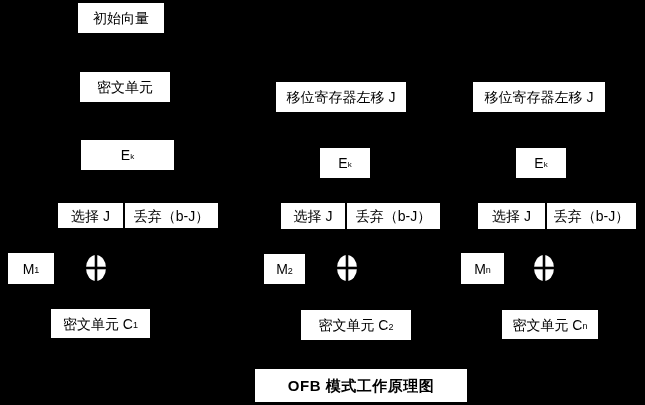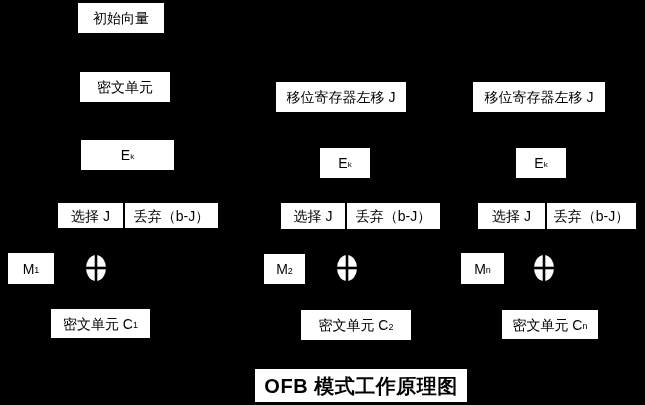--- a/index.html
+++ b/index.html
@@ -8,21 +8,21 @@
     font-family:"Liberation Sans","DejaVu Sans",sans-serif;
     overflow:hidden;color:#000;margin-left:8px;
   }
   .box{
     position:absolute;background:#ffffff;color:#000000;
     display:flex;align-items:center;justify-content:center;
     font-size:14px;line-height:1;white-space:nowrap;
   }
   .box sub{font-size:9px;line-height:1;transform:translateY(2px);}
   .enc sub{font-size:8px;}
-  .title-box{font-weight:bold;font-size:20px;letter-spacing:0.5px;}
+  .title-box{font-weight:bold;font-size:15px;letter-spacing:0.5px;}
   .xor{position:absolute;width:20px;height:26px;display:block;}
 </style>
 </head>
 <body>
 
 <div class="canvas">
 
   <div class="box" style="left:70px;top:3px;width:86px;height:30px">初始向量</div>
 
   <div class="box" style="left:72px;top:72px;width:90px;height:30px">密文单元</div>

